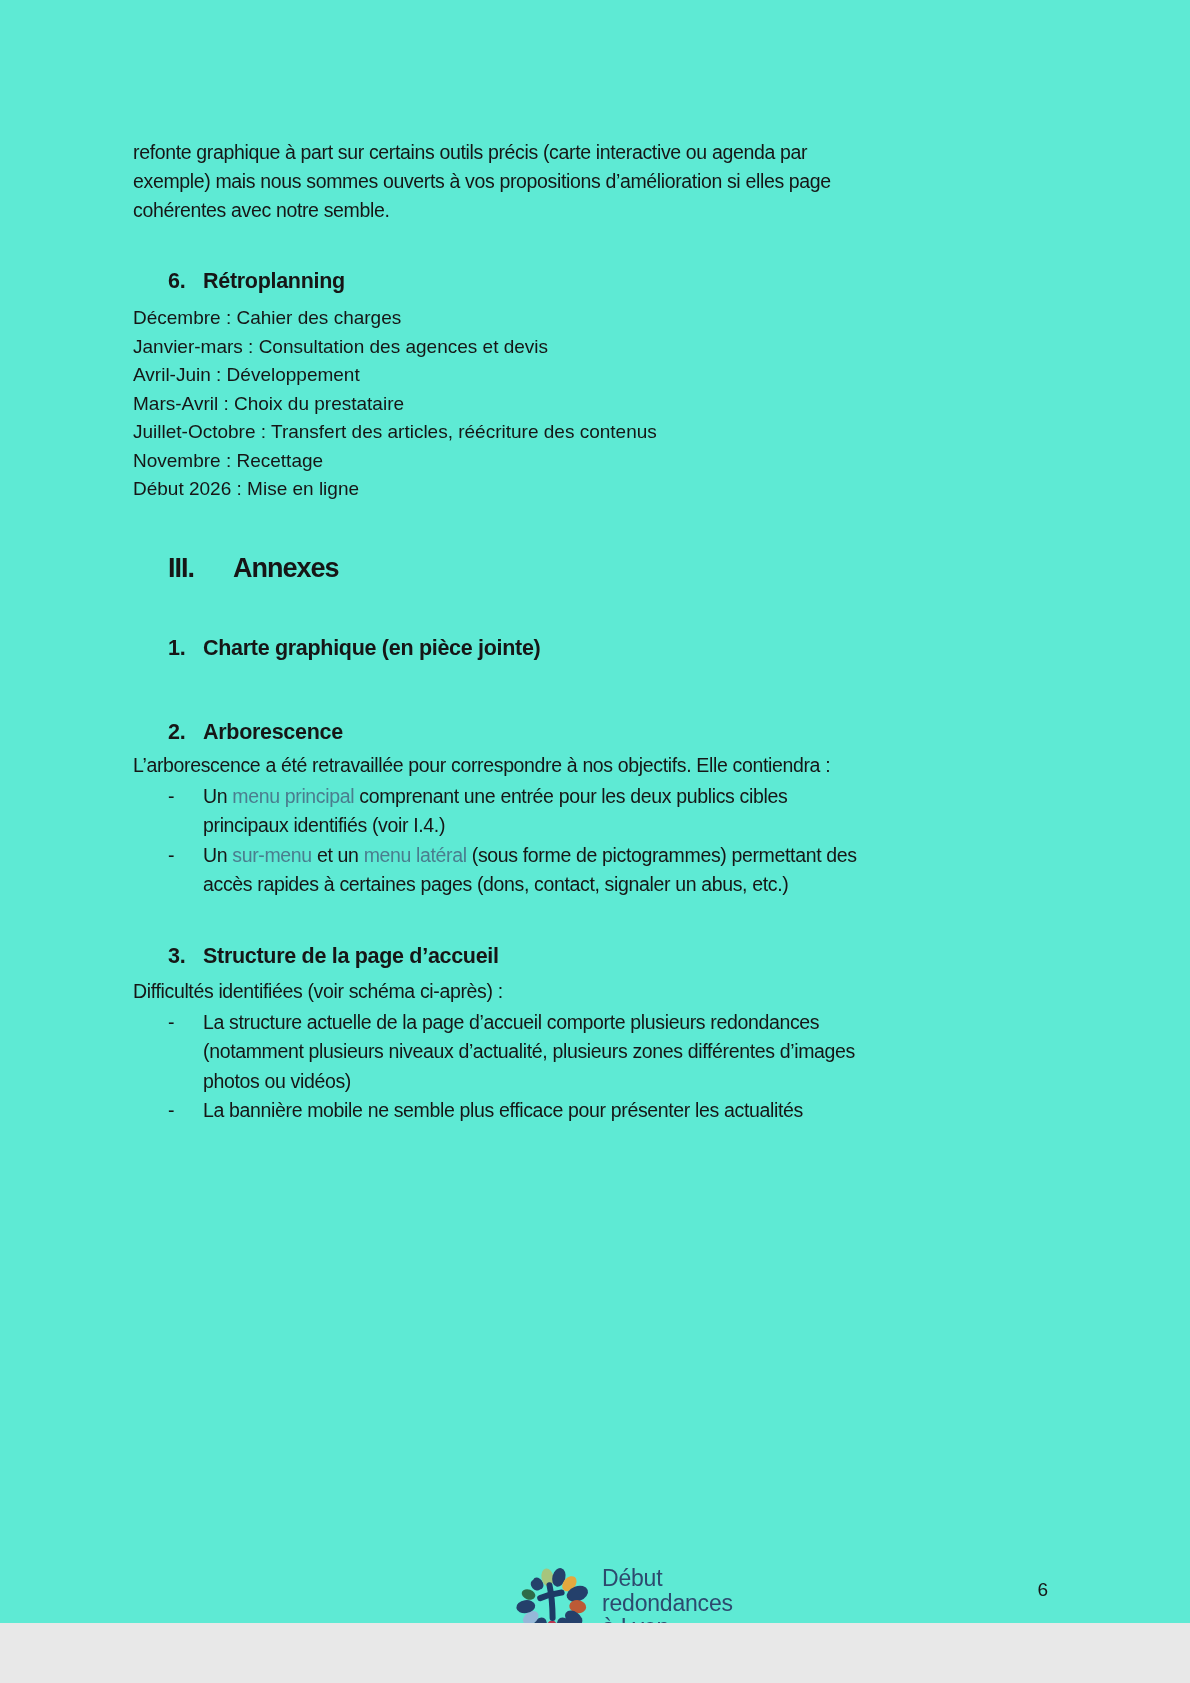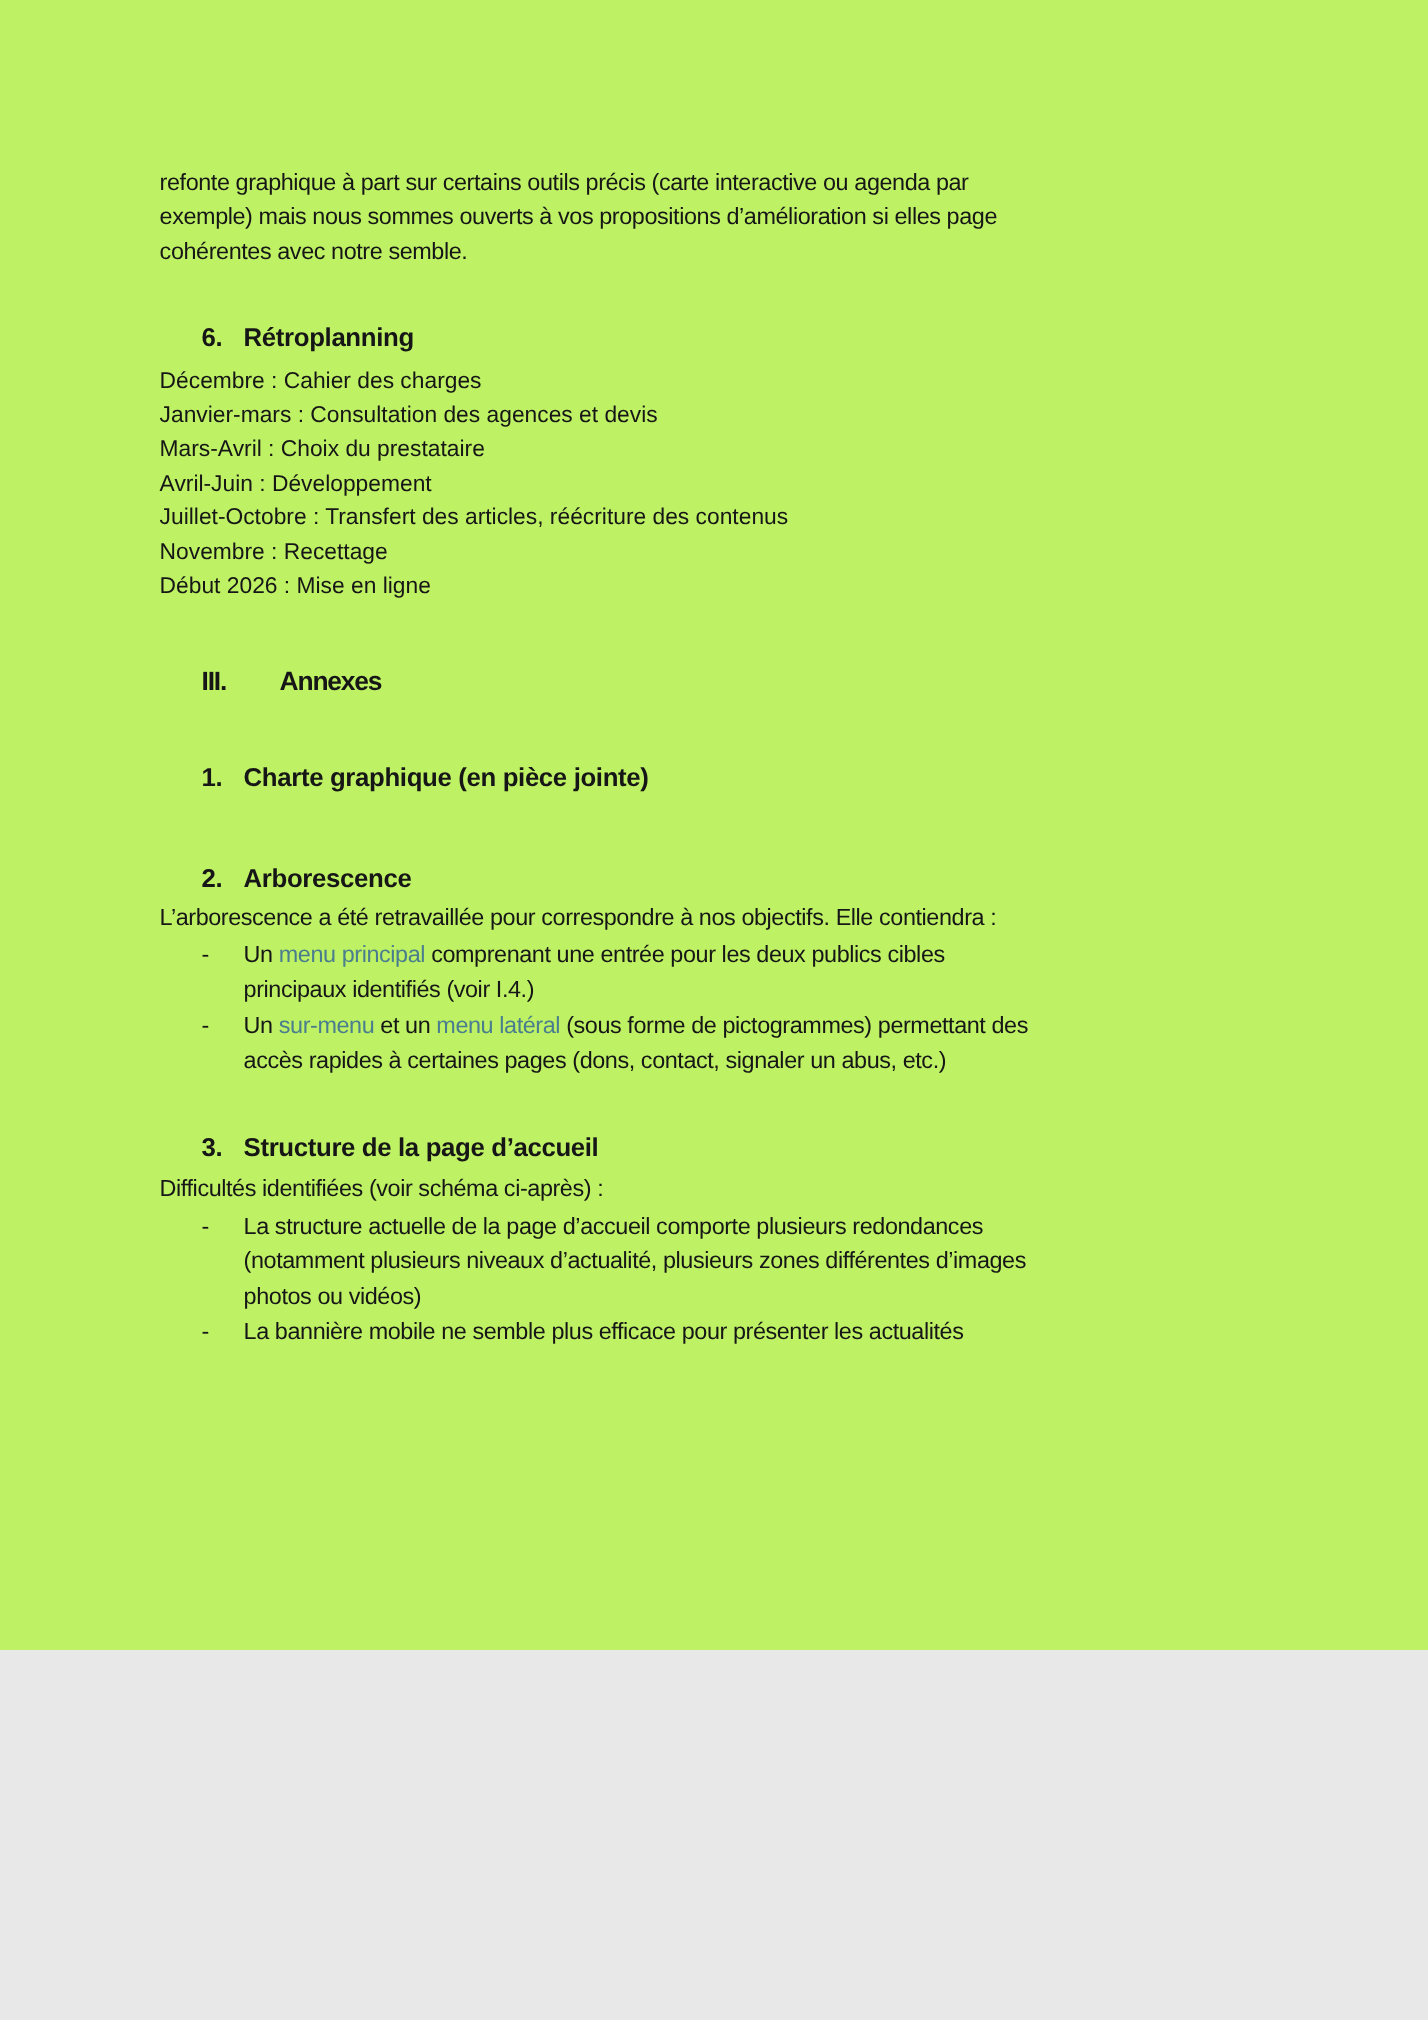--- a/index.html
+++ b/index.html
@@ -1,20 +1,20 @@
 <!DOCTYPE html>
 <html lang="fr"><head>
 <meta charset="utf-8">
 <style>
   html, body { margin: 0; padding: 0; background: #e8e8e8; }
   .page {
     position: relative;
     width: 1190px;
-    height: 1375px;
-    background: #bef264;
+    height: 1623px;
+    background: #5eead4;
     margin: 0 auto;
     overflow: hidden;
     font-family: "Liberation Sans", sans-serif;
     color: #161616;
   }
   .content {
     position: absolute;
     left: 133px;
     right: 133px;
     top: 0;
@@ -39,21 +39,21 @@
   .h-retro { margin-top: 43px; }
   .retro-list {
     margin-top: 9px;
     font-size: 19px;
     line-height: 28.5px;
     letter-spacing: 0;
   }
   .h1 {
     display: flex;
     margin-top: 44px;
-    font-size: 22px;
+    font-size: 27px;
     font-weight: 700;
     line-height: 40px;
     letter-spacing: -1px;
   }
   .h1 .num { margin-left: 35px; flex: 0 0 65px; }
   .h-charte { margin-top: 47px; }
   .h-arbo { margin-top: 57px; }
   .plain-line {
     margin-top: 5px;
     font-size: 19.5px;
@@ -111,22 +111,22 @@
       </div>
 
     <div class="h2 h-retro cond">
       <span class="num">6.</span>
       <span class="txt">Rétroplanning</span>
     </div>
 
     <div class="retro-list">
         <div>Décembre : Cahier des charges</div>
         <div>Janvier-mars : Consultation des agences et devis</div>
+        <div>Avril-Juin : Développement</div>
         <div>Mars-Avril : Choix du prestataire</div>
-        <div>Avril-Juin : Développement</div>
         <div>Juillet-Octobre : Transfert des articles, réécriture des contenus</div>
         <div>Novembre : Recettage</div>
         <div>Début 2026 : Mise en ligne</div>
       </div>
 
     <div class="h1 cond">
       <span class="num">III.</span>
       <span class="txt">Annexes</span>
     </div>
 

